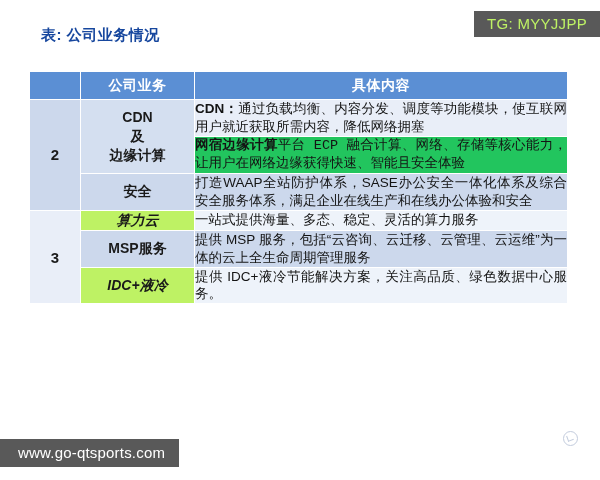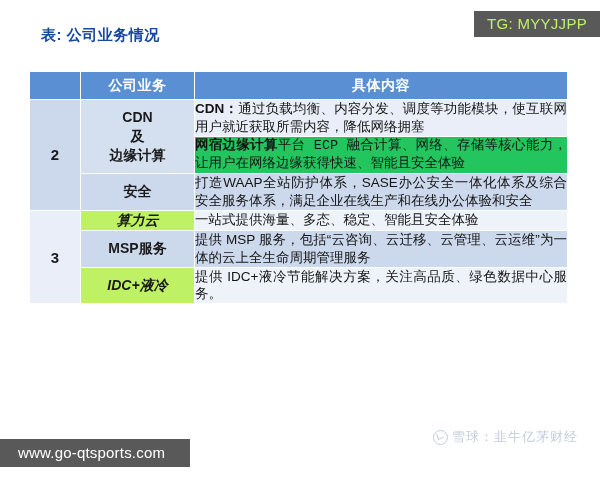--- a/index.html
+++ b/index.html
@@ -141,21 +141,21 @@
   }
 
   
   .url-bar {
     position: absolute;
     left: 0;
     bottom: 13px;
     background: #595959;
     color: #ffffff;
     font-size: 15px;
-    padding: 6px 25px 7px 18px;
+    padding: 6px 14px 7px 18px;
     line-height: 1;
     letter-spacing: 0.2px;
   }
 </style>
 </head>
 <body>
 
 <div class="tg-badge">TG: MYYJJPP</div>
 
 <div class="fig-title">表: 公司业务情况</div>
@@ -191,34 +191,33 @@
       </tr>
 
       <tr>
         <td class="biz-name bn-c">安全</td>
         <td class="detail dt-c ctr"><span>打造WAAP全站防护体系，SASE办公安全一体化体系及综合安全服务体系，满足企业在线生产和在线办公体验和安全</span></td>
       </tr>
 
       <tr>
         <td class="grp grp-b" rowspan="3">3</td>
         <td class="biz-name bn-b">算力云</td>
-        <td class="detail dt-d"><span>一站式提供海量、多态、稳定、智能且安全体验</span></td>
+        <td class="detail dt-d"><span>一站式提供海量、多态、稳定、灵活的算力服务</span></td>
       </tr>
 
       <tr>
         <td class="biz-name bn-c">MSP服务</td>
         <td class="detail dt-c"><span>提供 MSP 服务，包括“云咨询、云迁移、云管理、云运维”为一体的云上全生命周期管理服务</span></td>
       </tr>
 
       <tr>
         <td class="biz-name bn-b">IDC+液冷</td>
         <td class="detail dt-d"><span>提供 IDC+液冷节能解决方案，关注高品质、绿色数据中心服务。</span></td>
       </tr>
     </tbody>
   </table>
 </div>
 
 <div class="watermark">
   <span class="wm-logo"></span>
-  <span>雪球：韭牛亿茅财经</span>
 </div>
 
 <div class="url-bar">www.go-qtsports.com</div>
 
 </body></html>

